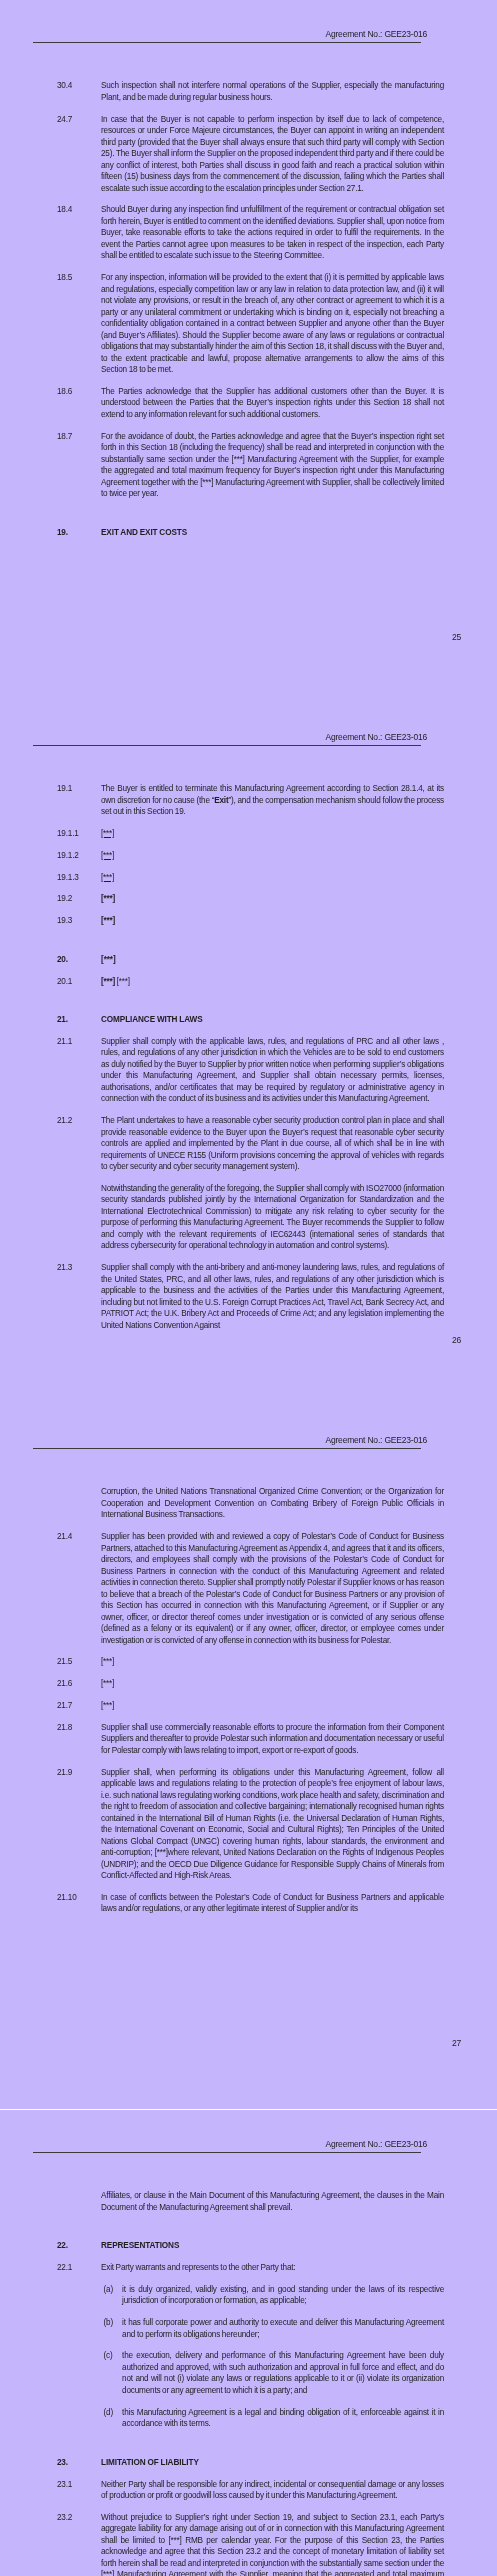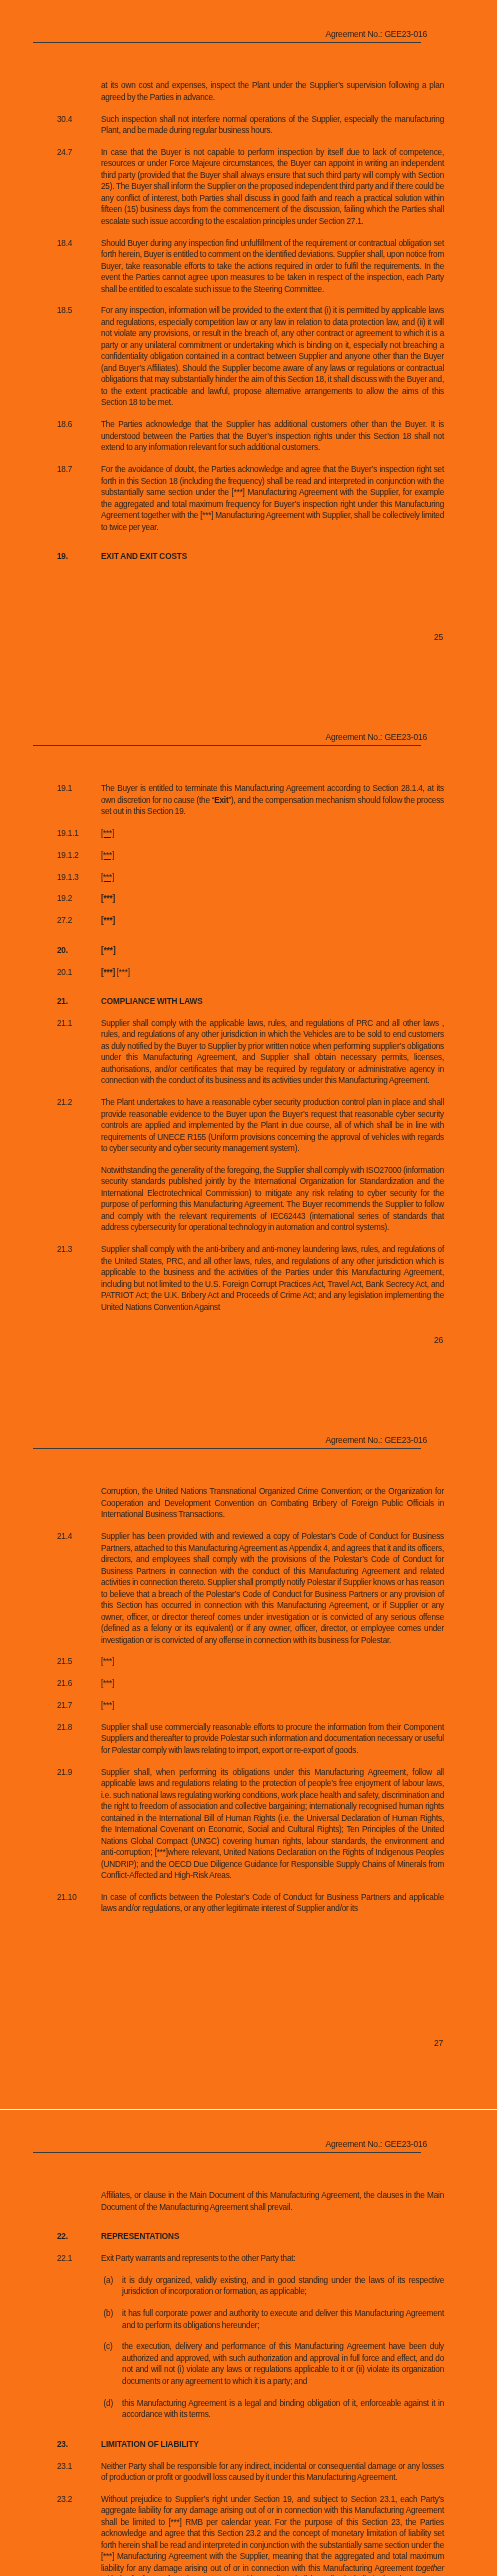--- a/index.html
+++ b/index.html
@@ -7,47 +7,47 @@
     width: 497px; height: 2813px;
     background: #ffffff;
     position: relative;
     font-family: "Liberation Sans", sans-serif;
     color: #1f1f1f;
     -webkit-font-smoothing: antialiased;
   }
   .doc { position: absolute; inset: 0; }
   .page {
     position: absolute; left: 0; width: 497px; height: 703px;
-    background: #f97316; overflow: hidden;
+    background: #c4b5fd; overflow: hidden;
   }
   .page-header {
     position: absolute; top: 29px; left: 33px; width: 394px;
     text-align: right; font-size: 8.5px; line-height: 10.8px;
     letter-spacing: -0.2px;
   }
   .header-rule {
     border: 0; border-top: 0.8px solid #3a3a3a;
     margin: 2.6px 6.2px 0 0; width: 388px;
   }
   .page-body {
     position: absolute; top: 70px; left: 57px; width: 387px;
   }
   .pagenum {
-    position: absolute; top: 632px; right: 54px;
+    position: absolute; top: 632px; right: 36px;
     font-size: 8.5px; letter-spacing: -0.2px;
   }
   .para {
     display: flex; margin-top: 10.3px;
     font-size: 8.2px; line-height: 11.5px;
     letter-spacing: -0.2px; word-spacing: -0.3px;
   }
   .para .num { flex: 0 0 44px; }
   .para .ptext { flex: 1; text-align: justify; }
   .para .segs { display: inline; }
-  .para.heading { margin-top: 18px; }
+  .para.heading { margin-top: 27px; }
   .para.heading .num, .para.heading .ptext { font-weight: 700; }
   .para.heading .ptext { text-align: left; letter-spacing: -0.1px; }
   .para.plain .ptext { text-align: left; }
   .para.sub .ptext { display: flex; padding-left: 2.6px; }
   .para.sub .label { flex: 0 0 18.5px; }
   .para.sub .segs { flex: 1; display: block; text-align: justify; }
   .b { font-weight: 700; }
   .i { font-style: italic; }
   .u { text-decoration: underline; }
 </style>
@@ -55,24 +55,20 @@
 <body>
 
 <div class="doc">
     <section class="page" style="top: 0px;">
     <header class="page-header">
       <span>Agreement No.: GEE23-016</span>
       <hr class="header-rule">
     </header>
     <div class="page-body">
         <div class="para body">
-          <span class="num"></span>
-          <div class="ptext"><span class="segs"><span>at its own cost and expenses, inspect the Plant under the Supplier’s supervision following a plan agreed by the Parties in advance.</span></span></div>
-        </div>
-        <div class="para body">
           <span class="num">30.4</span>
           <div class="ptext"><span class="segs"><span>Such inspection shall not interfere normal operations of the Supplier, especially the manufacturing Plant, and be made during regular business hours.</span></span></div>
         </div>
         <div class="para body">
           <span class="num">24.7</span>
           <div class="ptext"><span class="segs"><span>In case that the Buyer is not capable to perform inspection by itself due to lack of competence, resources or under Force Majeure circumstances, the Buyer can appoint in writing an independent third party (provided that the Buyer shall always ensure that such third party will comply with Section 25). The Buyer shall inform the Supplier on the proposed independent third party and if there could be any conflict of interest, both Parties shall discuss in good faith and reach a practical solution within fifteen (15) business days from the commencement of the discussion, failing which the Parties shall escalate such issue according to the escalation principles under Section 27.1.</span></span></div>
         </div>
         <div class="para body">
           <span class="num">18.4</span>
           <div class="ptext"><span class="segs"><span>Should Buyer during any inspection find unfulfillment of the requirement or contractual obligation set forth herein, Buyer is entitled to comment on the identified deviations. Supplier shall, upon notice from Buyer, take reasonable efforts to take the actions required in order to fulfil the requirements. In the event the Parties cannot agree upon measures to be taken in respect of the inspection, each Party shall be entitled to escalate such issue to the Steering Committee.</span></span></div>
@@ -116,21 +112,21 @@
         </div>
         <div class="para plain">
           <span class="num">19.1.3</span>
           <div class="ptext"><span class="segs"><span class="u">[***]</span></span></div>
         </div>
         <div class="para plain">
           <span class="num">19.2</span>
           <div class="ptext"><span class="segs"><span class="b">[***]</span></span></div>
         </div>
         <div class="para plain">
-          <span class="num">27.2</span>
+          <span class="num">19.3</span>
           <div class="ptext"><span class="segs"><span class="b">[***]</span></span></div>
         </div>
         <div class="para heading">
           <span class="num">20.</span>
           <div class="ptext"><span class="segs"><span>[***]</span></span></div>
         </div>
         <div class="para plain">
           <span class="num">20.1</span>
           <div class="ptext"><span class="segs"><span class="b">[***]</span><span> [***]</span></span></div>
         </div>

